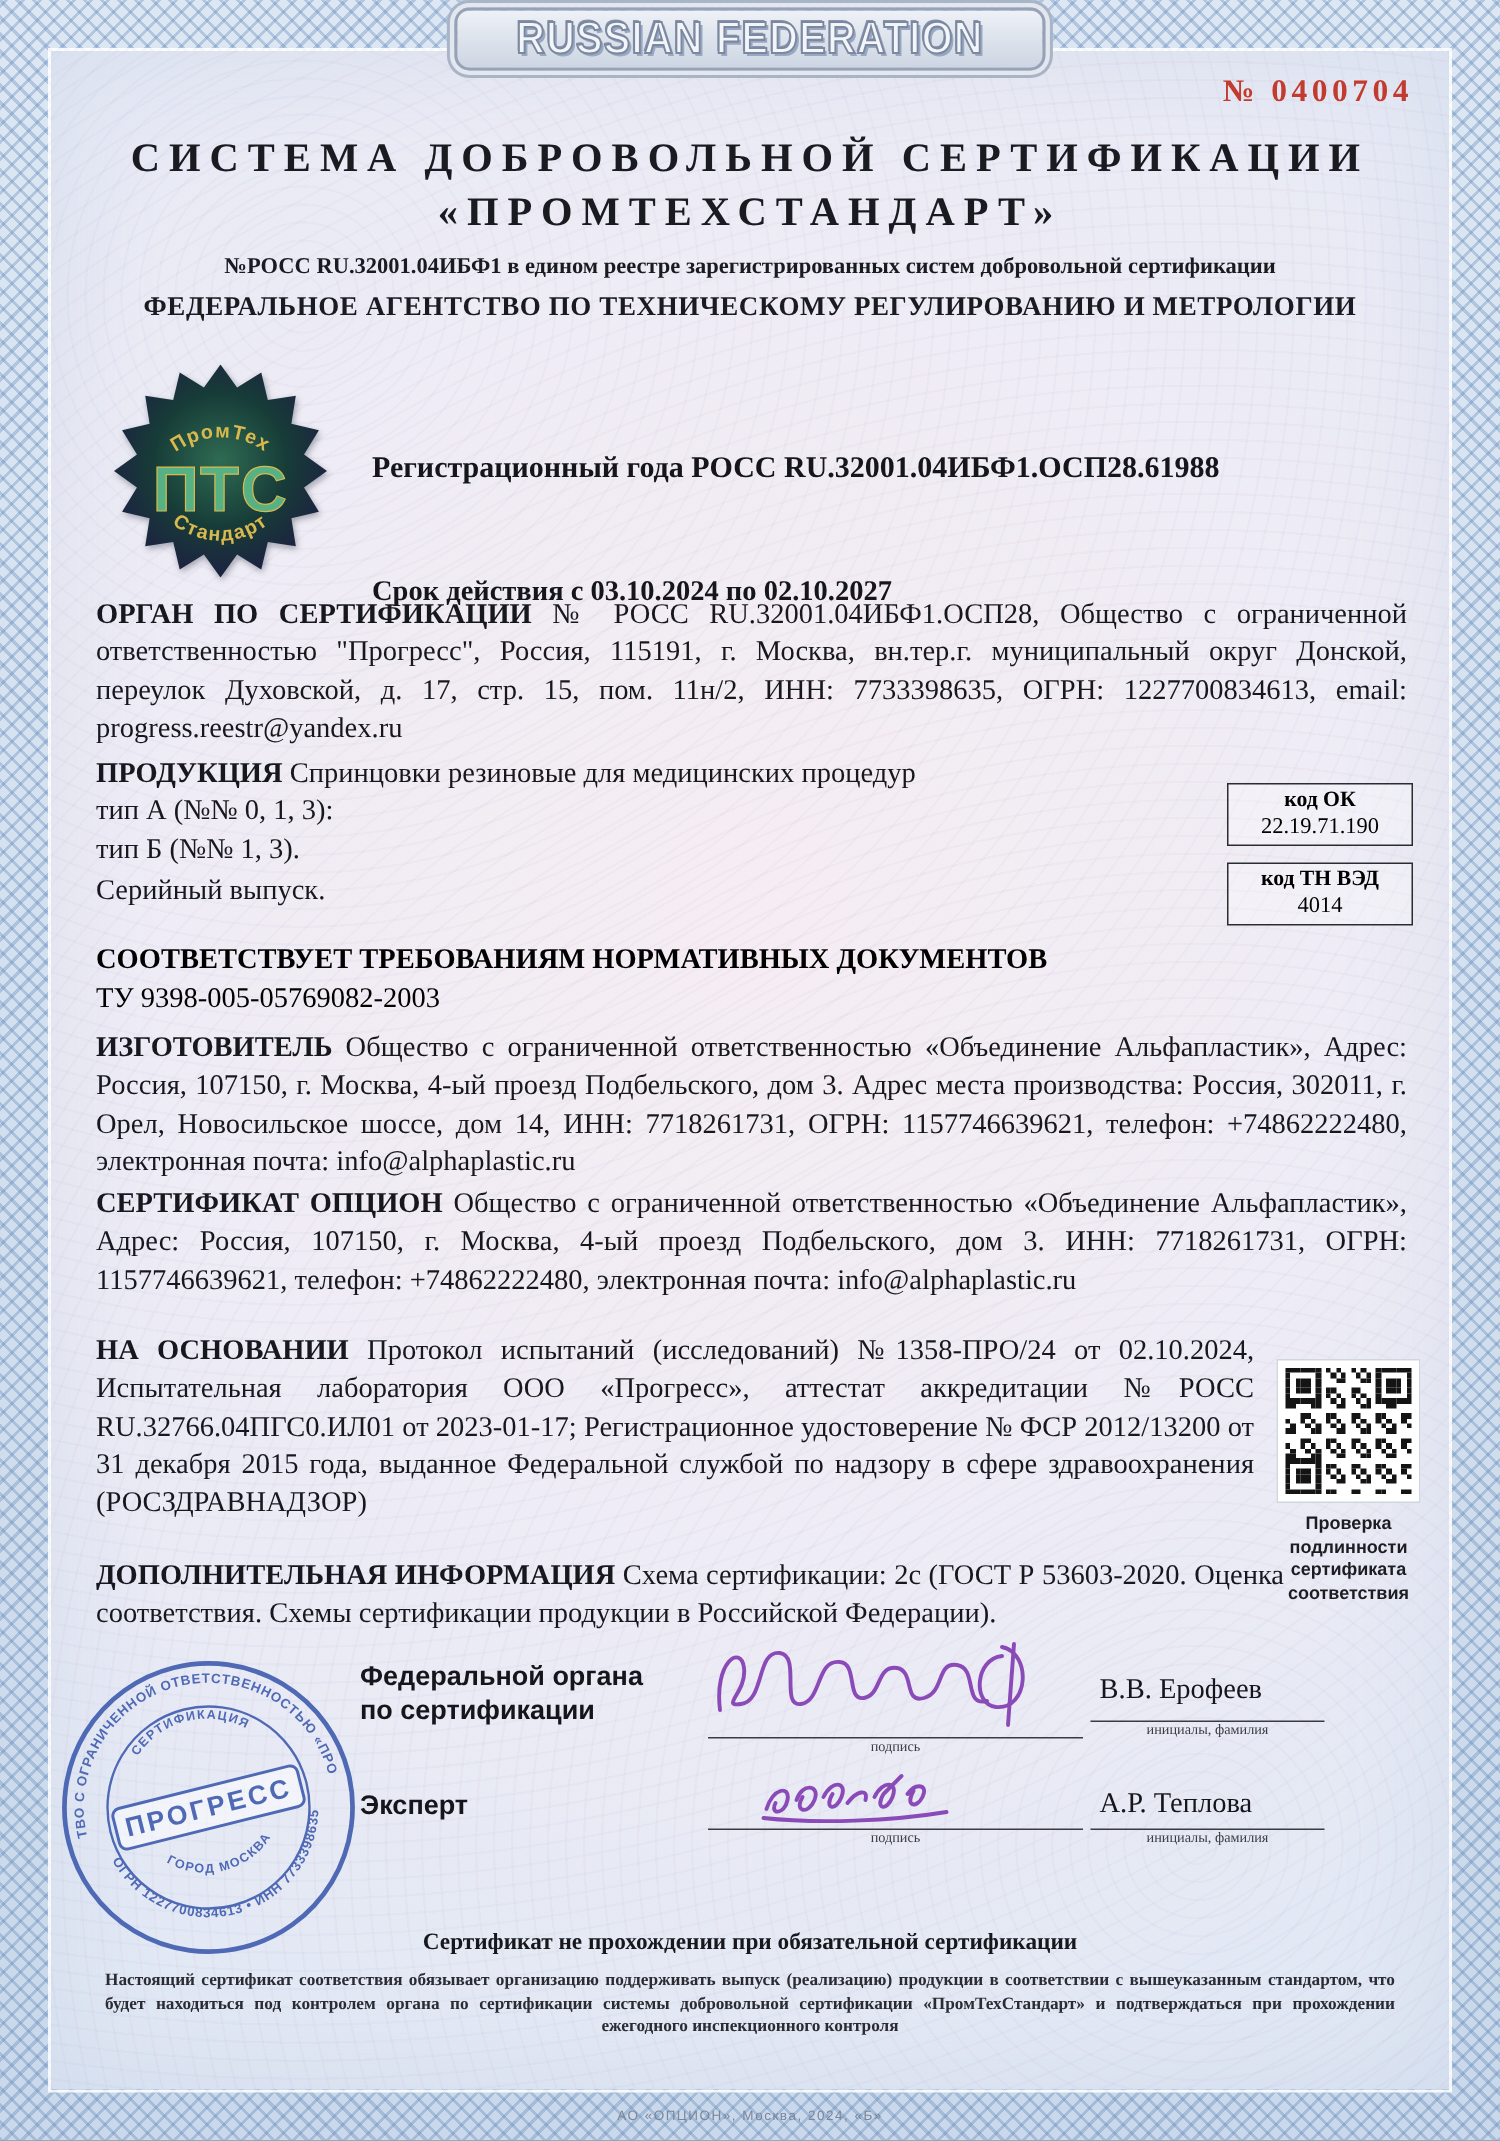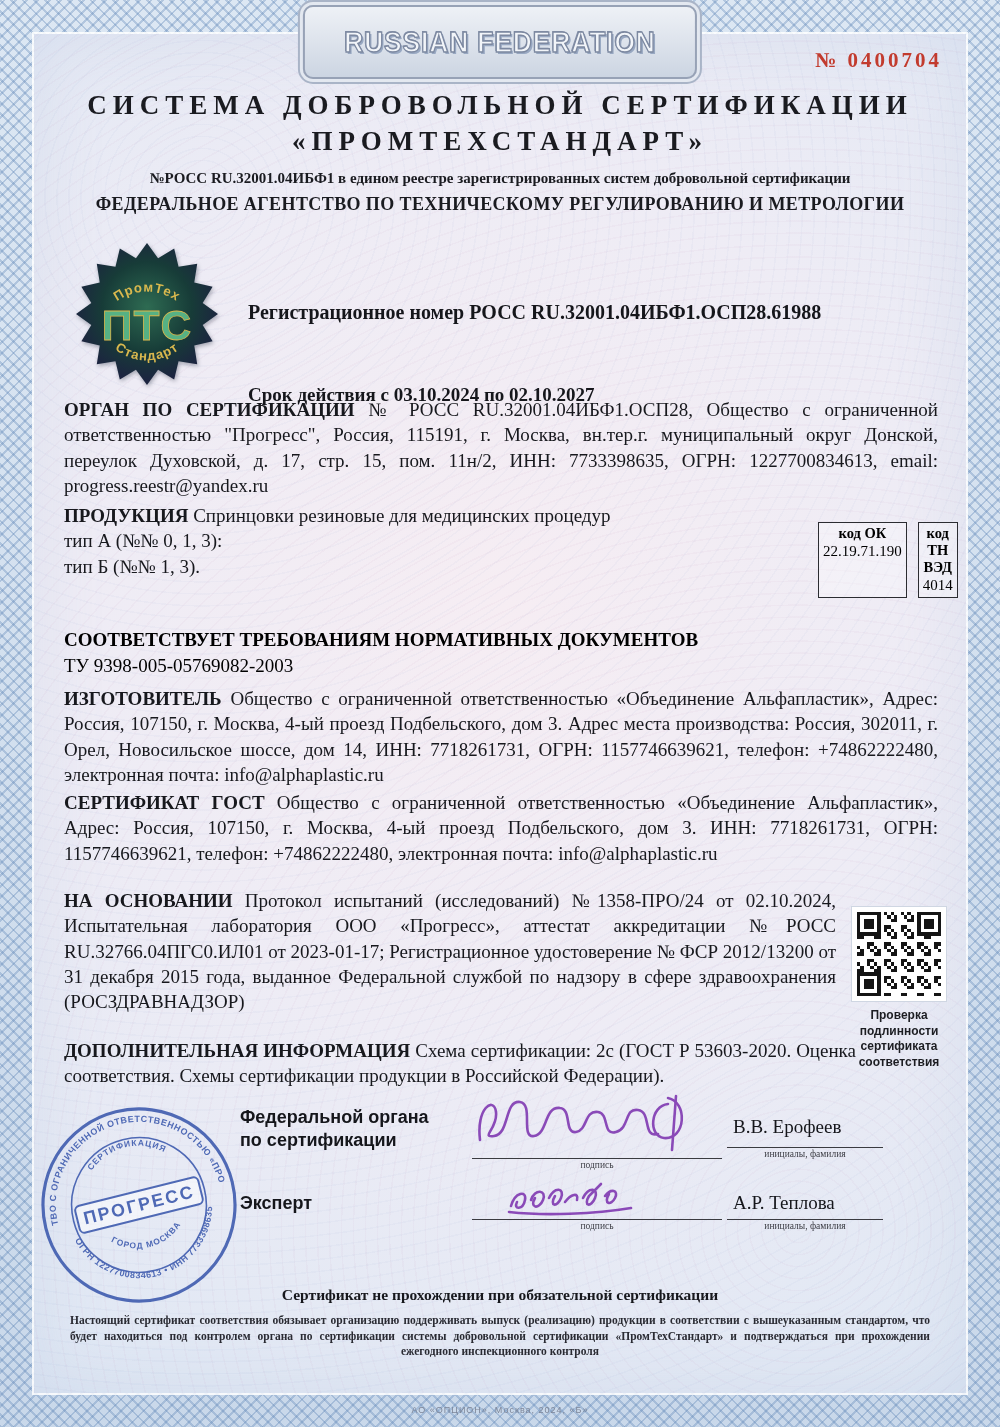--- a/index.html
+++ b/index.html
@@ -12,21 +12,21 @@
   }
   .inner{ position:absolute; inset:34px;
     background:
       repeating-radial-gradient(circle at 18% 12%, rgba(130,150,200,.05) 0 1.5px, transparent 1.5px 12px),
       repeating-radial-gradient(circle at 82% 88%, rgba(190,140,180,.06) 0 1.5px, transparent 1.5px 12px),
       radial-gradient(120% 85% at 50% 42%, #f6edf3 0%, #eeecf5 38%, #e1e8f4 72%, #d5e1f0 100%);
     box-shadow:0 0 0 2px rgba(255,255,255,.85), inset 0 0 70px rgba(150,170,210,.18);
   }
   .abs{ position:absolute; z-index:2; }
   
-  .banner{ top:5px; left:50%; transform:translateX(-50%); padding:18px 18px;
+  .banner{ top:5px; left:50%; transform:translateX(-50%); padding:2px 18px;
     border:2px solid #97a2b6; border-radius:10px; background:linear-gradient(#eef1f6,#ccd5e2);
     box-shadow:0 0 0 3px #e3e8f0, 0 0 0 5px #a9b4c7, 1px 2px 3px rgba(40,50,70,.25); }
   .banner-text{ display:inline-block; font:bold 30px "Liberation Sans",sans-serif; letter-spacing:1px;
     color:#f2f5f9; transform:scaleX(.88); -webkit-text-stroke:1.4px #7c88a0;
     text-shadow:2px 2px 0 #98a8c2, -1px -1px 0 #8793ab; white-space:nowrap; }
   .cert-no{ top:48px; right:58px; font:bold 21px "Liberation Serif",serif; letter-spacing:3px; color:#c23b2e; }
   
   .hdr{ top:90px; left:0; width:100%; text-align:center; color:#1a1b20; }
   .hdr-sys{ font:600 27px "Liberation Serif",serif; letter-spacing:6px; white-space:nowrap; }
   .hdr-sys2{ margin-top:5px;font-family:Liberation Serif, serif; }
@@ -38,21 +38,21 @@
   
   .logo{ left:76px; top:243px; width:142px; height:142px; filter:drop-shadow(1px 2px 2px rgba(20,30,50,.35)); }
   .regline{ left:248px; top:301px; font:bold 20px "Liberation Serif",serif; color:#15161b; }
   .validity{ left:248px; top:348px; font:bold 19px "Liberation Serif",serif; color:#15161b;margin-top:36px; }
   
   .para{ font:400 19px "Liberation Serif",serif; line-height:1.33; color:#17181d; text-align:justify; }
   .lbl{ font-weight:bold; }
   .p-org{ left:64px; top:397px; width:874px; }
   .product{ left:64px; top:503px; width:748px; }
   .pline{ font:400 19px "Liberation Serif",serif; line-height:1.38; color:#17181d; }
-  .codeboxes{ right:58px; top:522px; width:124px; display:flex; flex-direction:row; gap:11px; }
+  .codeboxes{ right:58px; top:522px; width:124px; display:flex; flex-direction:column; gap:11px; }
   .codebox{ border:1.5px solid #2b2c31; background:rgba(255,255,255,.28); text-align:center; }
   .codelabel{ font:bold 14.5px "Liberation Serif",serif; padding:2px 4px 1px; }
   .codevalue{ font:400 15px "Liberation Serif",serif; padding:0 4px 3px; }
   .conf{ left:64px; top:629px; width:874px; }
   .conf-label{ font:bold 19px "Liberation Serif",serif; }
   .conf-value{ font:400 19px "Liberation Serif",serif; margin-top:4px; }
   .p-manu{ left:64px; top:686px; width:874px; }
   .p-issued{ left:64px; top:790px; width:874px; }
   .p-basis{ left:64px; top:888px; width:772px; }
   .p-add{ left:64px; top:1038px; width:792px; }
@@ -132,50 +132,51 @@
       </radialGradient>
       <path id="logoArcTop" d="M 22,84 A 50,50 0 0 1 118,84"></path>
       <path id="logoArcBottom" d="M 24,88 A 52,52 0 0 0 116,88"></path>
     </defs>
     <polygon fill="url(#holo)" points="140,70 124.9,80.9 134.7,96.8 116.6,101.1 119.5,119.5 101.1,116.6 96.8,134.7 80.9,124.9 70,140 59.1,124.9 43.2,134.7 38.9,116.6 20.5,119.5 23.4,101.1 5.3,96.8 15.1,80.9 0,70 15.1,59.1 5.3,43.2 23.4,38.9 20.5,20.5 38.9,23.4 43.2,5.3 59.1,15.1 70,0 80.9,15.1 96.8,5.3 101.1,23.4 119.5,20.5 116.6,38.9 134.7,43.2 124.9,59.1"></polygon>
     <text class="holo-arc"><textPath href="#logoArcTop" startOffset="50%" text-anchor="middle">ПромТех</textPath></text>
     <text class="holo-mono" x="70" y="96" text-anchor="middle">ПТС</text>
     <text class="holo-arc"><textPath href="#logoArcBottom" startOffset="50%" text-anchor="middle">Стандарт</textPath></text>
   </svg>
 
-  <div class="abs regline">Регистрационное номер РОСС RU.32001.04ИБФ1.ОСП28.61988</div>
+  <div class="abs regline">Регистрационный года РОСС RU.32001.04ИБФ1.ОСП28.61988</div>
   <div class="abs validity">Срок действия с 03.10.2024 по 02.10.2027</div>
 
   <p class="abs para p-org"><b class="lbl">ОРГАН ПО СЕРТИФИКАЦИИ</b> <span>№ РОСС RU.32001.04ИБФ1.ОСП28, Общество с ограниченной ответственностью "Прогресс", Россия, 115191, г. Москва, вн.тер.г. муниципальный округ Донской, переулок Духовской, д. 17, стр. 15, пом. 11н/2, ИНН: 7733398635, ОГРН: 1227700834613, email: progress.reestr@yandex.ru</span></p>
 
   <div class="abs product">
     <p class="para"><b class="lbl">ПРОДУКЦИЯ</b> <span>Спринцовки резиновые для медицинских процедур</span></p>
     <div class="pline">тип А (№№ 0, 1, 3):</div>
     <div class="pline">тип Б (№№ 1, 3).</div>
+    <div class="pline">Серийный выпуск.</div>
   </div>
 
   <div class="abs codeboxes">
     <div class="codebox">
       <div class="codelabel">код  ОК</div>
       <div class="codevalue">22.19.71.190</div>
     </div>
     <div class="codebox">
       <div class="codelabel">код ТН ВЭД</div>
       <div class="codevalue">4014</div>
     </div>
   </div>
 
   <div class="abs conf">
     <div class="conf-label">СООТВЕТСТВУЕТ ТРЕБОВАНИЯМ НОРМАТИВНЫХ ДОКУМЕНТОВ</div>
     <div class="conf-value">ТУ 9398-005-05769082-2003</div>
   </div>
 
   <p class="abs para p-manu"><b class="lbl">ИЗГОТОВИТЕЛЬ</b> <span>Общество с ограниченной ответственностью «Объединение Альфапластик», Адрес: Россия, 107150, г. Москва, 4-ый проезд Подбельского, дом 3. Адрес места производства: Россия, 302011, г. Орел, Новосильское шоссе, дом 14, ИНН: 7718261731, ОГРН: 1157746639621, телефон: +74862222480, электронная почта: info@alphaplastic.ru</span></p>
 
-  <p class="abs para p-issued"><b class="lbl">СЕРТИФИКАТ ГОСТ</b> <span>Общество с ограниченной ответственностью «Объединение Альфапластик», Адрес: Россия, 107150, г. Москва, 4-ый проезд Подбельского, дом 3. ИНН: 7718261731, ОГРН: 1157746639621, телефон: +74862222480, электронная почта: info@alphaplastic.ru</span></p>
+  <p class="abs para p-issued"><b class="lbl">СЕРТИФИКАТ ОПЦИОН</b> <span>Общество с ограниченной ответственностью «Объединение Альфапластик», Адрес: Россия, 107150, г. Москва, 4-ый проезд Подбельского, дом 3. ИНН: 7718261731, ОГРН: 1157746639621, телефон: +74862222480, электронная почта: info@alphaplastic.ru</span></p>
 
   <p class="abs para p-basis"><b class="lbl">НА ОСНОВАНИИ</b> <span>Протокол испытаний (исследований) №1358-ПРО/24 от 02.10.2024, Испытательная лаборатория ООО «Прогресс», аттестат аккредитации №РОСС RU.32766.04ПГС0.ИЛ01 от 2023-01-17; Регистрационное удостоверение № ФСР 2012/13200 от 31 декабря 2015 года, выданное Федеральной службой по надзору в сфере здравоохранения (РОСЗДРАВНАДЗОР)</span></p>
 
   <div class="abs qrwrap">
     <div class="qr">
         <div style="grid-area: 1 / 1;"></div>
         <div style="grid-area: 1 / 2;"></div>
         <div style="grid-area: 1 / 3;"></div>
         <div style="grid-area: 1 / 4;"></div>
         <div style="grid-area: 1 / 5;"></div>

